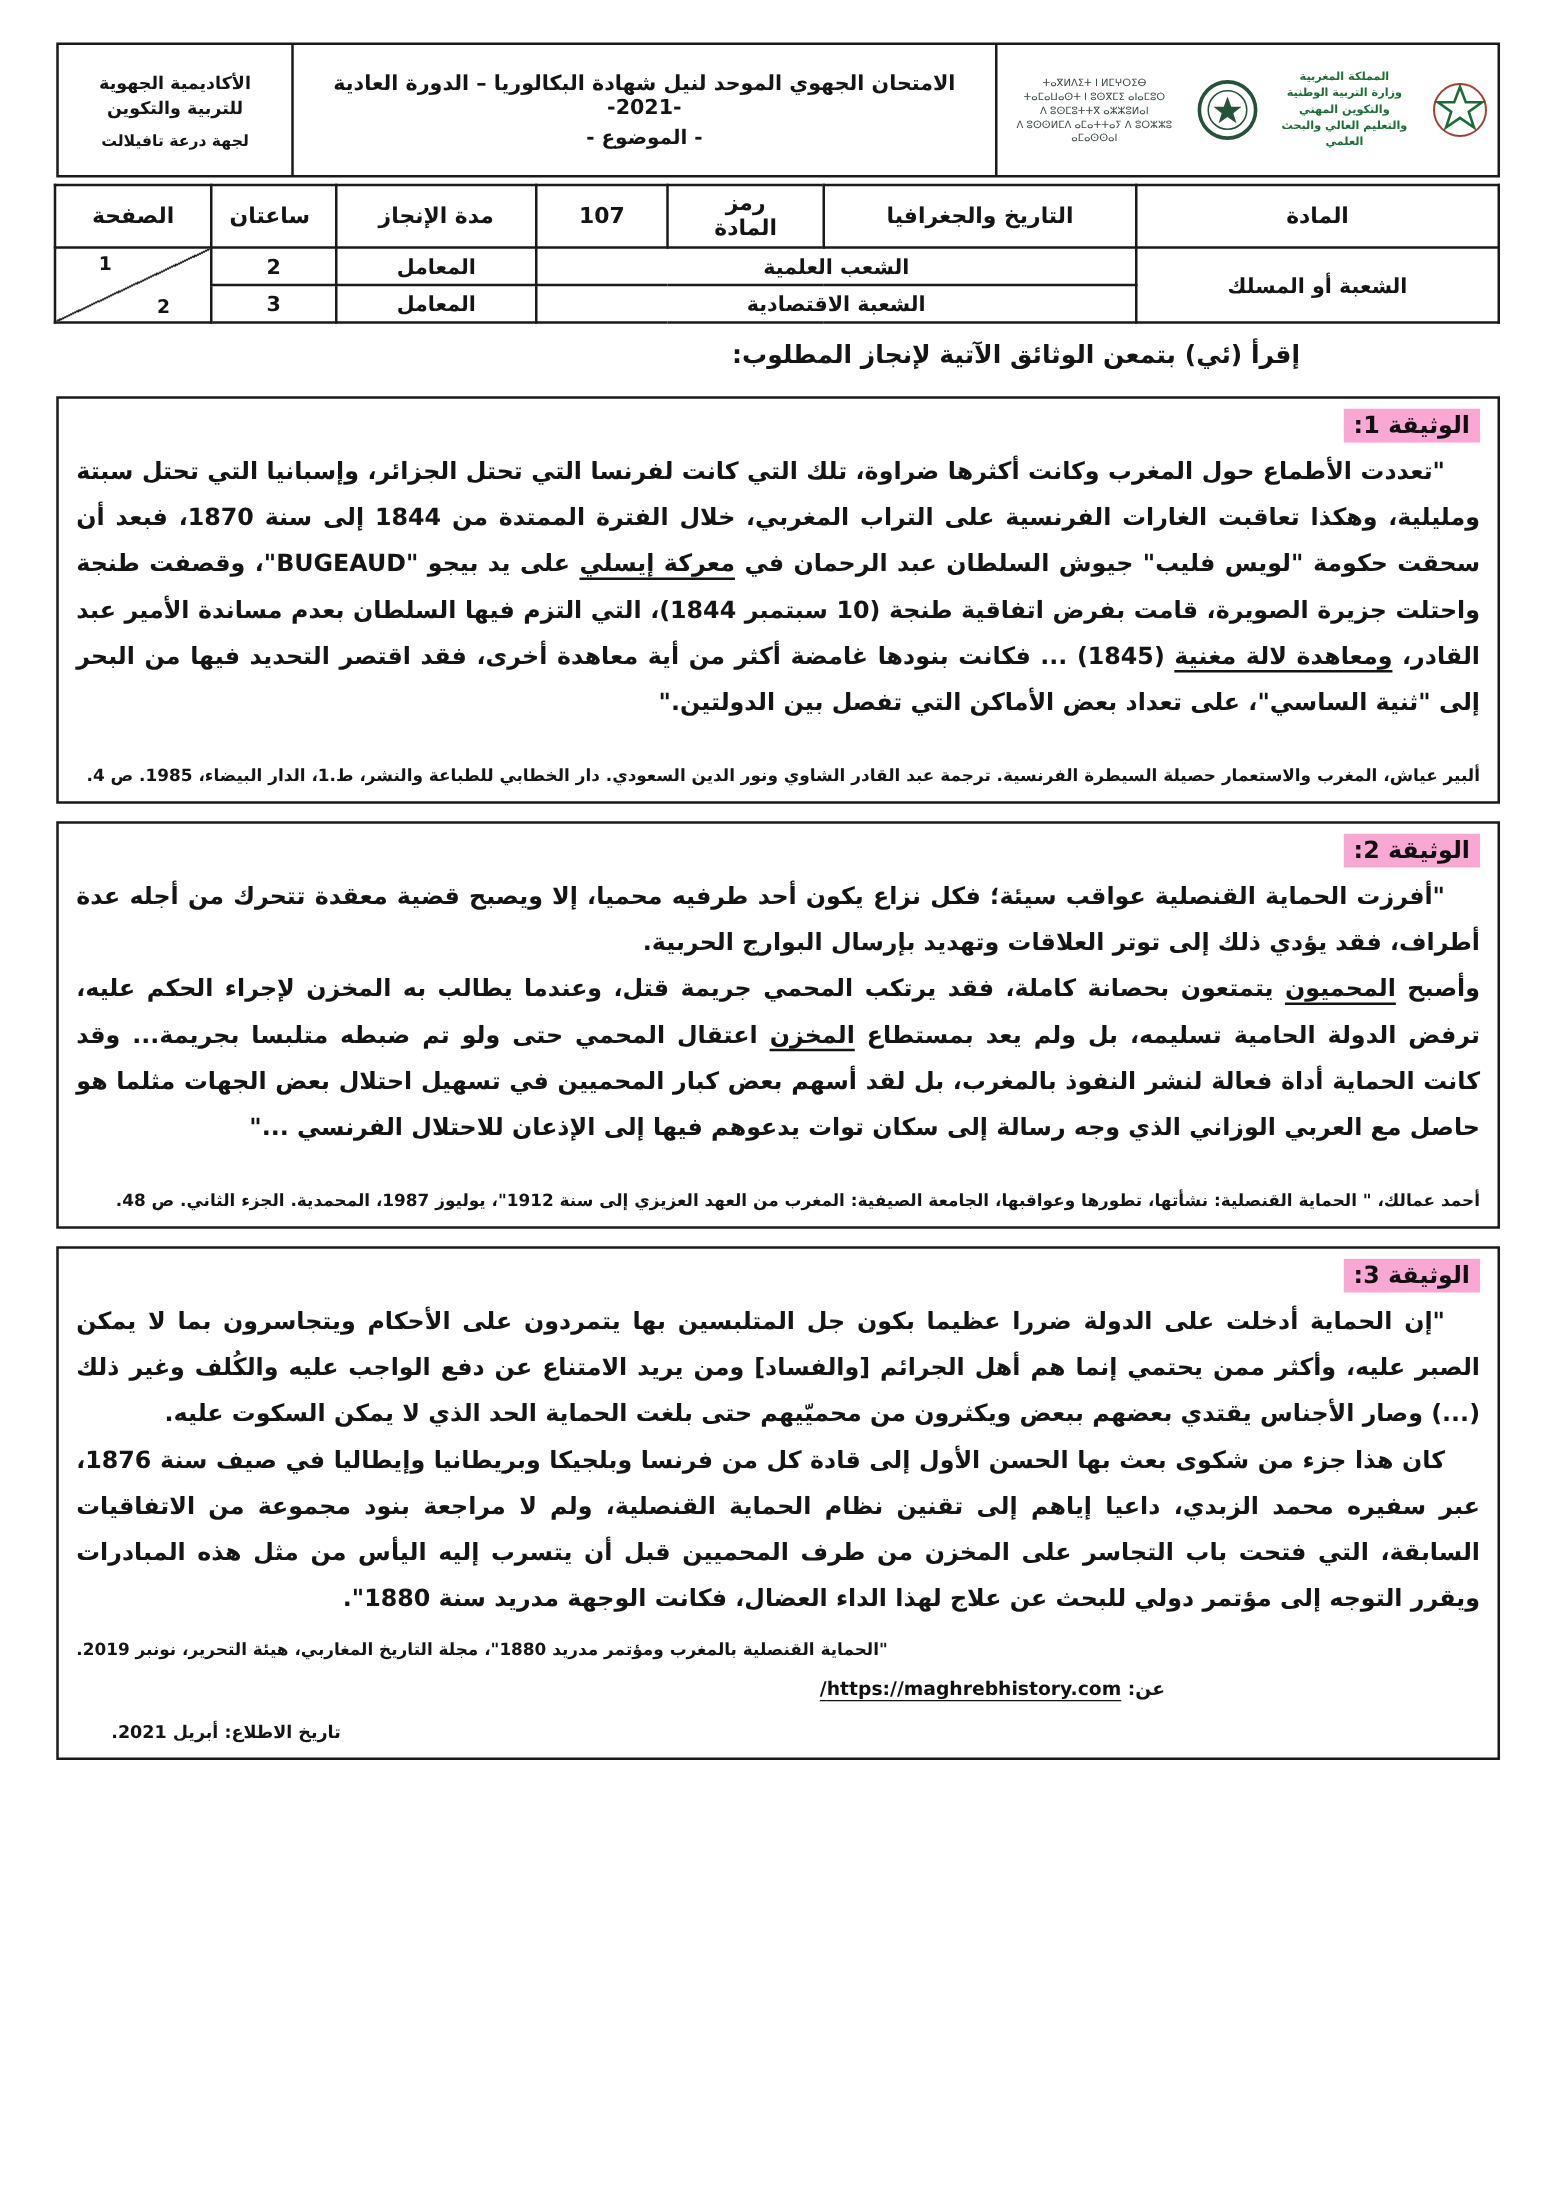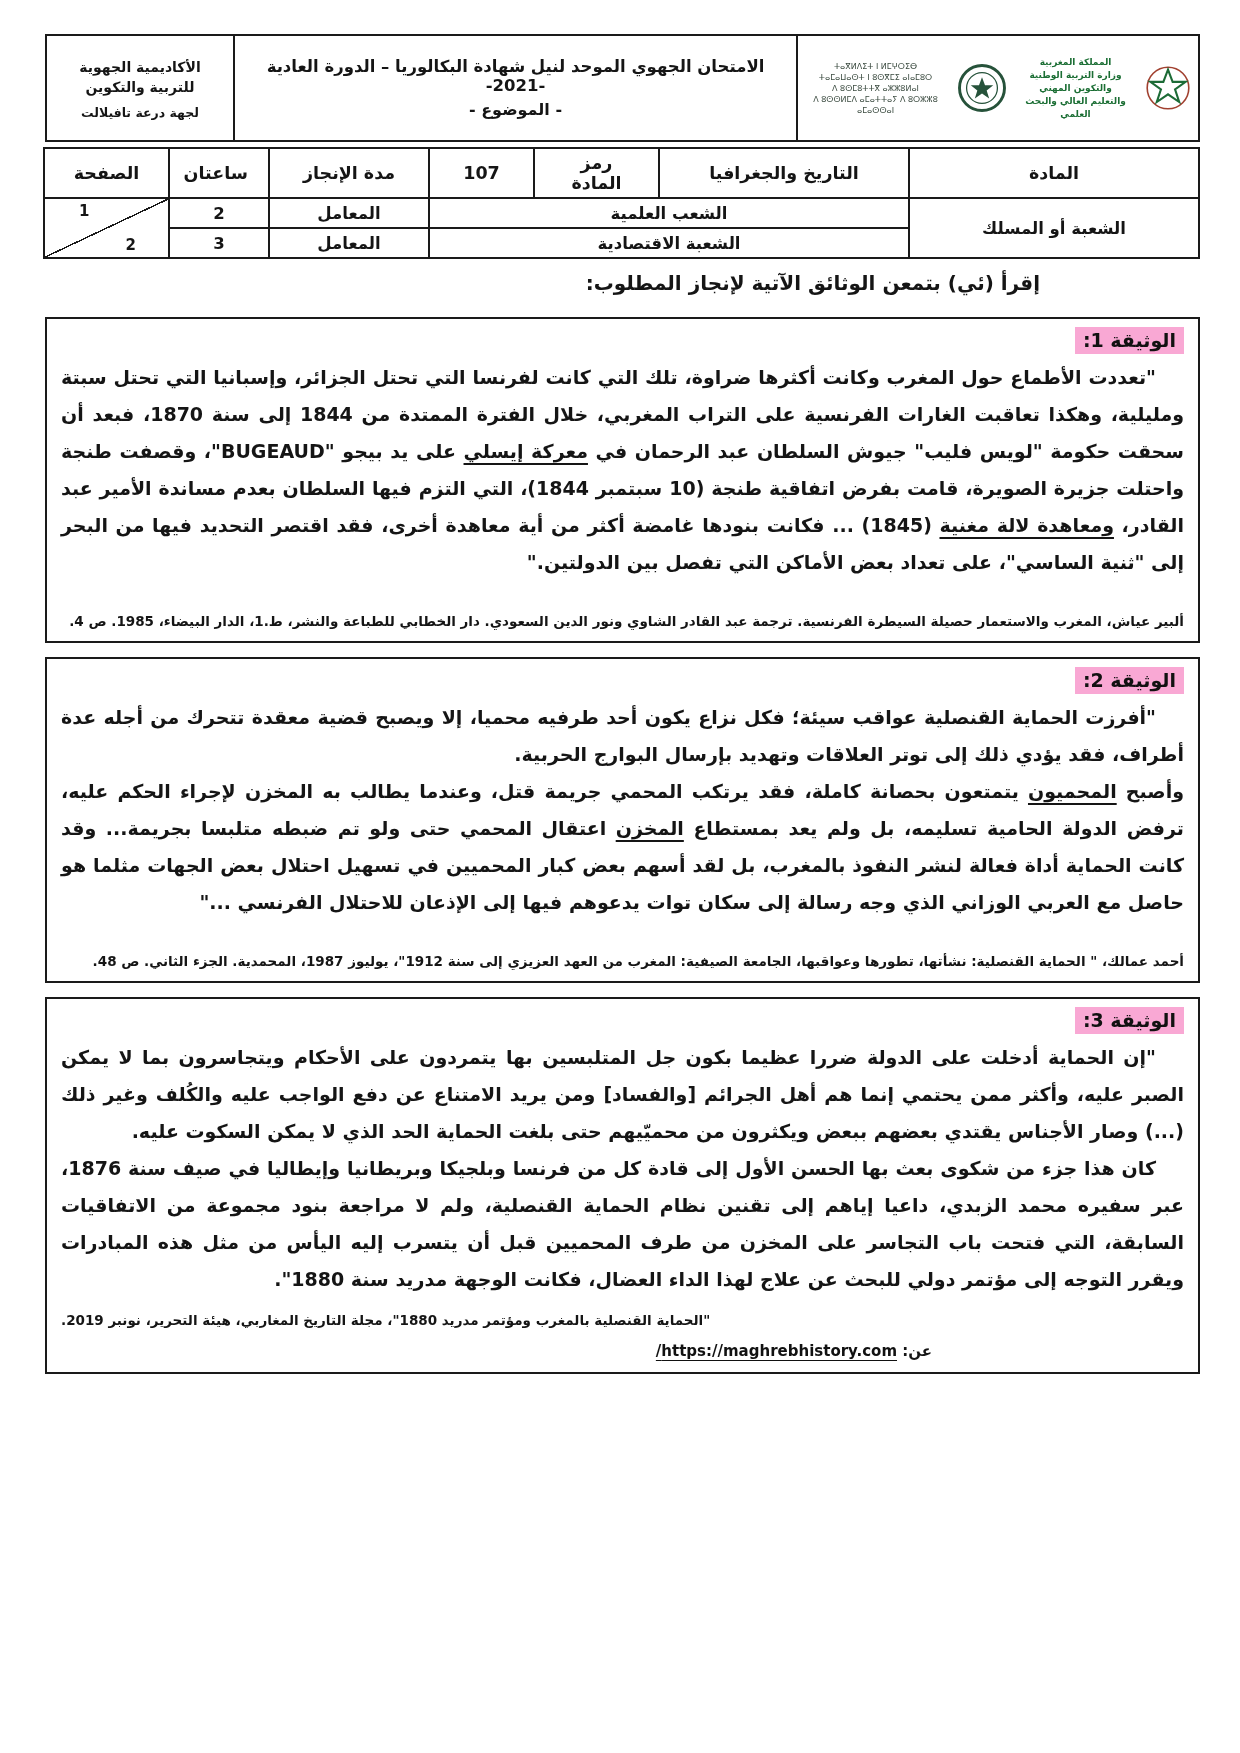--- a/index.html
+++ b/index.html
@@ -159,16 +159,17 @@
     <div class="doc-body">
         <p class="indent"><span>"إن الحماية أدخلت على الدولة ضررا عظيما بكون جل المتلبسين بها يتمردون على الأحكام ويتجاسرون بما لا يمكن الصبر عليه، وأكثر ممن يحتمي إنما هم أهل الجرائم [والفساد] ومن يريد الامتناع عن دفع الواجب عليه والكُلف وغير ذلك (...) وصار الأجناس يقتدي بعضهم ببعض ويكثرون من محميّيهم حتى بلغت الحماية الحد الذي لا يمكن السكوت عليه.</span></p>
         <p class="indent"><span>كان هذا جزء من شكوى بعث بها الحسن الأول إلى قادة كل من فرنسا وبلجيكا وبريطانيا وإيطاليا في صيف سنة 1876، عبر سفيره محمد الزبدي، داعيا إياهم إلى تقنين نظام الحماية القنصلية، ولم لا مراجعة بنود مجموعة من الاتفاقيات السابقة، التي فتحت باب التجاسر على المخزن من طرف المحميين قبل أن يتسرب إليه اليأس من مثل هذه المبادرات ويقرر التوجه إلى مؤتمر دولي للبحث عن علاج لهذا الداء العضال، فكانت الوجهة مدريد سنة 1880".</span></p>
       </div>
     <div class="doc3-footer">
       <div class="src-line">"الحماية القنصلية بالمغرب ومؤتمر مدريد 1880"، مجلة التاريخ المغاربي، هيئة التحرير، نونبر 2019.</div>
       <div class="via-line">
         <span>عن:</span>
         <a class="url" href="#">https://maghrebhistory.com/</a>
       </div>
+      <div class="access-line">تاريخ الاطلاع: أبريل 2021.</div>
     </div>
   </section>
 
 </div>
 
 </body></html>

